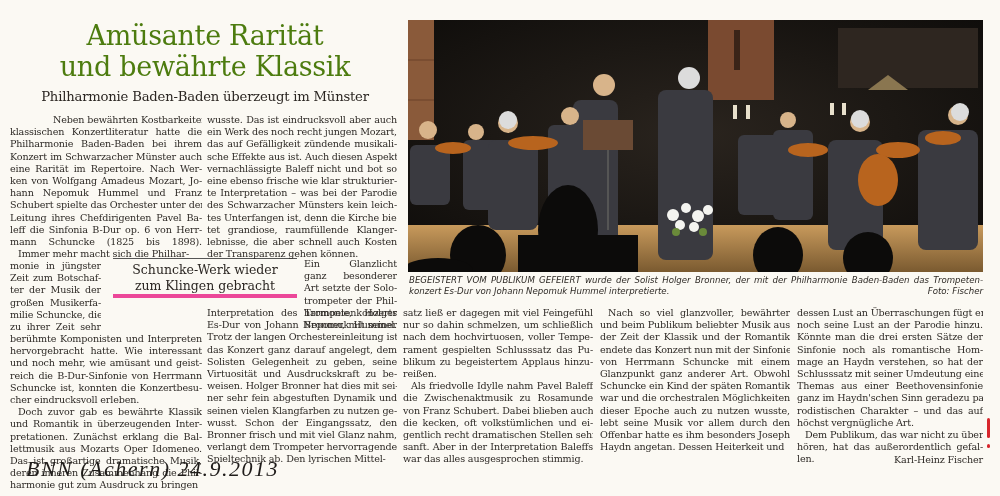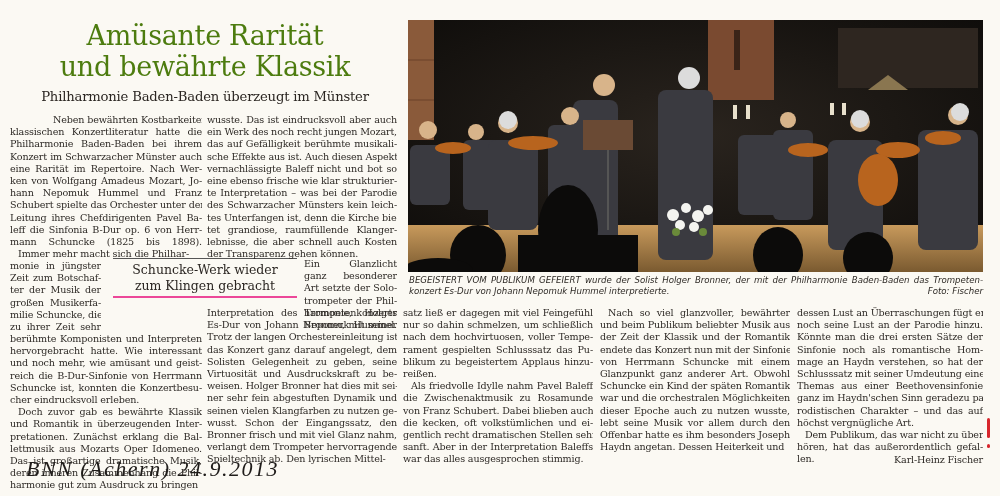--- a/index.html
+++ b/index.html
@@ -20,21 +20,21 @@
     font-size:13.2px; color:#2b2622; letter-spacing:-0.2px;
   }
   .col {
     font-size:9.6px; line-height:12.2px; text-align:justify; color:#2e2a26;
     letter-spacing:-0.15px;
   }
   .line { display:block; text-align:justify; text-align-last:justify; white-space:nowrap; overflow:hidden; }
   .line.last { text-align-last:left; }
   .box {
     left:113px; width:184px; top:258px; height:40px;
-    border-top:1px solid #555; border-bottom:2px solid #ec4899;
+    border-top:1px solid #555; border-bottom:4px solid #ec4899;
     text-align:center; font-size:12.5px; line-height:16px; padding-top:3px; box-sizing:border-box;
     color:#2b2622;
   }
   .photo {
     left:408px; top:20px; width:575px; height:252px; overflow:hidden; background:#141210;
   }
   .caption {
     left:409px; top:275px; width:574px;
     font-family:"DejaVu Sans", sans-serif; font-style:italic; font-size:8.6px; line-height:11px; color:#2e2a26;
   }
@@ -101,21 +101,21 @@
   </div>
 
 <div class="abs box">
   <div>Schuncke-Werk wieder</div>
   <div>zum Klingen gebracht</div>
 </div>
 
 <div class="abs col" style="left:207px; top:114px; width:190px;">
     <span class="line">wusste. Das ist eindrucksvoll aber auch</span>
     <span class="line">ein Werk des noch recht jungen Mozart,</span>
-    <span class="line">das auf Gefälligkeit berühmte musikali-</span>
+    <span class="line">das auf Gefälligkeit zündende musikali-</span>
     <span class="line">sche Effekte aus ist. Auch diesen Aspekt</span>
     <span class="line">vernachlässigte Baleff nicht und bot so</span>
     <span class="line">eine ebenso frische wie klar strukturier-</span>
     <span class="line">te Interpretation – was bei der Parodie</span>
     <span class="line">des Schwarzacher Münsters kein leich-</span>
     <span class="line">tes Unterfangen ist, denn die Kirche bie-</span>
     <span class="line">tet grandiose, raumfüllende Klanger-</span>
     <span class="line">lebnisse, die aber schnell auch Kosten</span>
     <span class="line last">der Transparenz gehen können.</span>
   </div>

